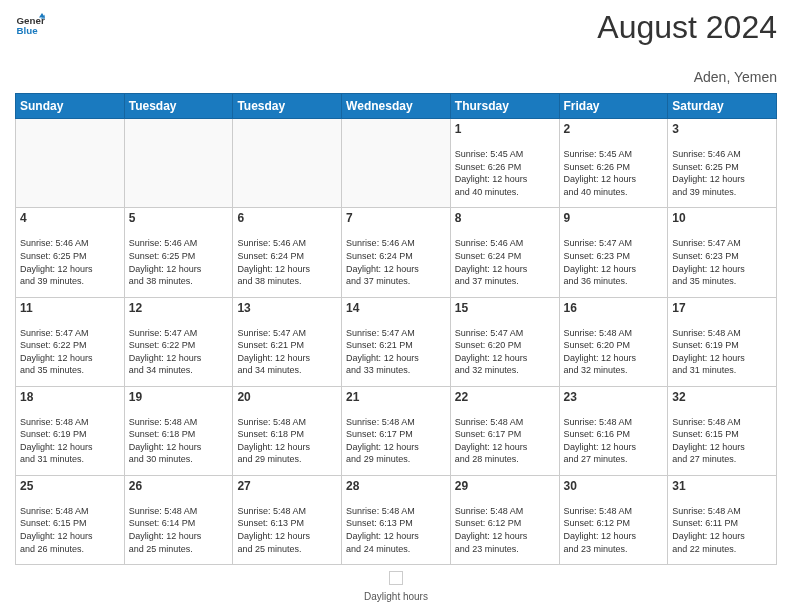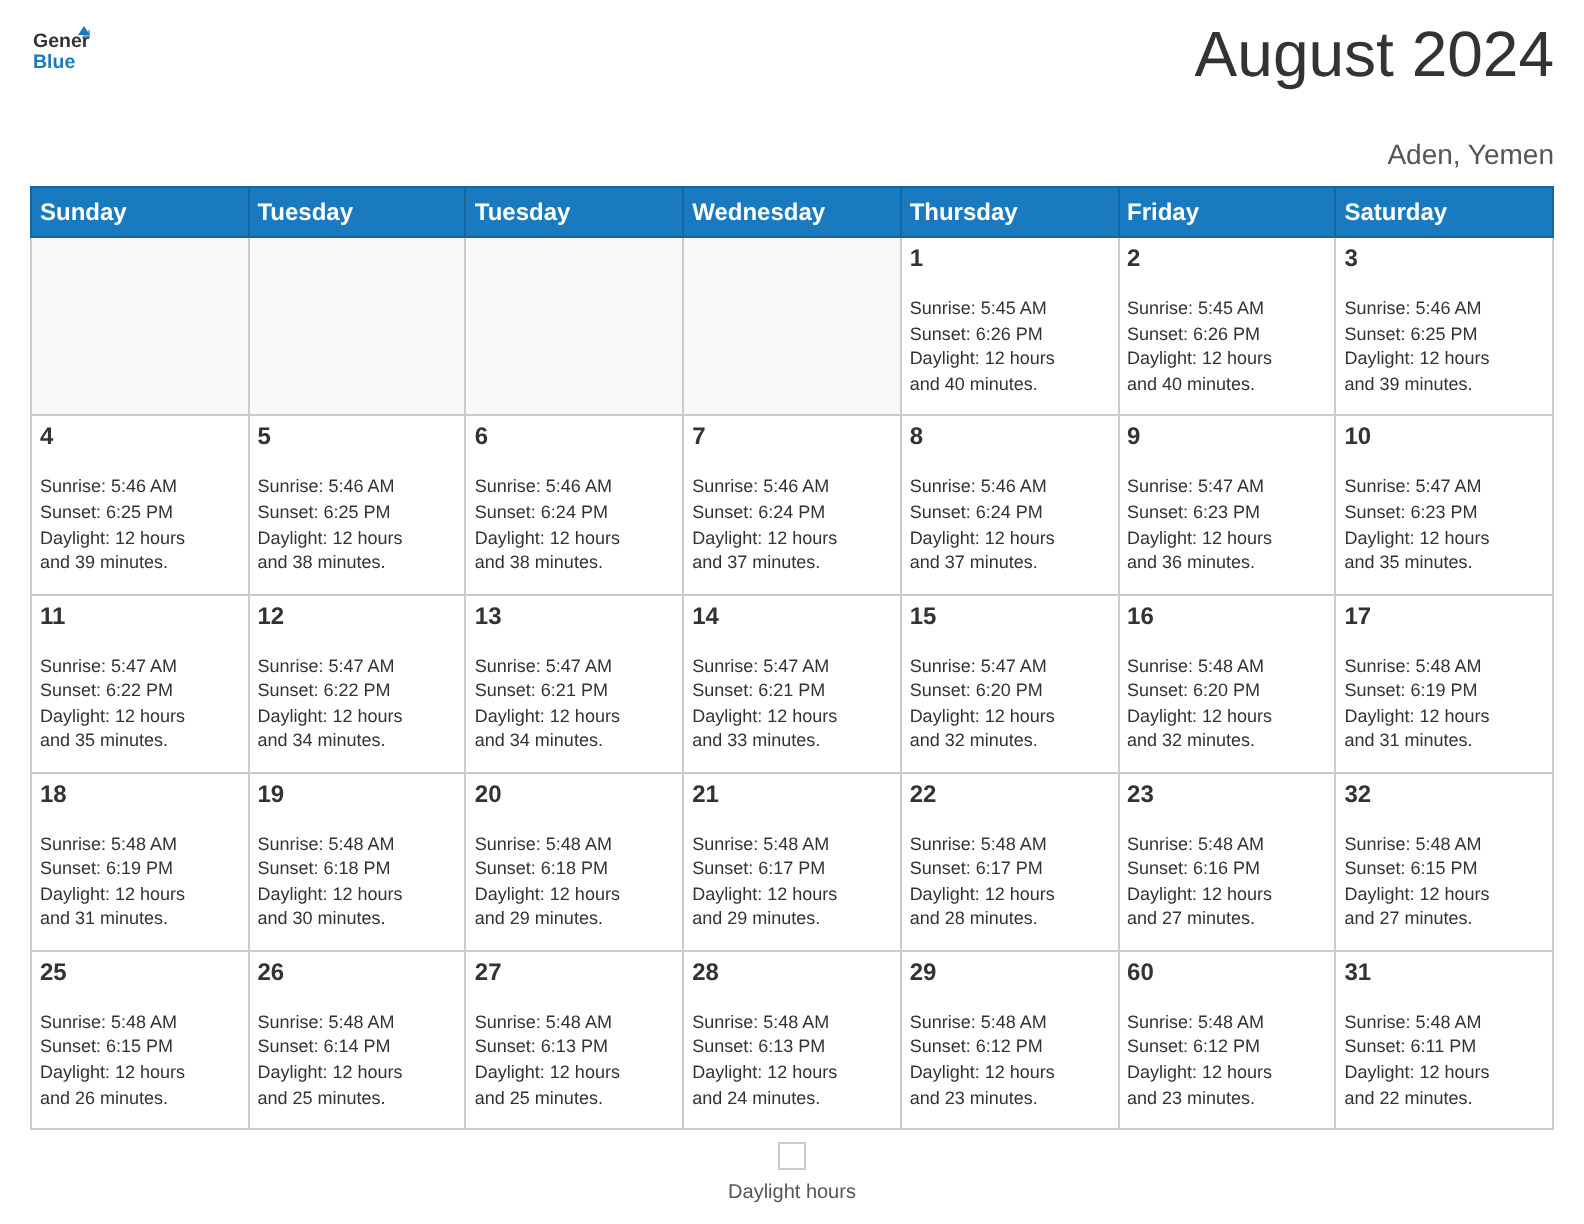--- a/index.html
+++ b/index.html
@@ -349,21 +349,21 @@
 and 24 minutes.</div>
           </td>
           <td>
             <span class="day-num">29</span>
             <div class="day-info" style="white-space: pre-line;">Sunrise: 5:48 AM
 Sunset: 6:12 PM
 Daylight: 12 hours
 and 23 minutes.</div>
           </td>
           <td>
-            <span class="day-num">60</span>
+            <span class="day-num">30</span>
             <div class="day-info" style="white-space: pre-line;">Sunrise: 5:48 AM
 Sunset: 6:12 PM
 Daylight: 12 hours
 and 23 minutes.</div>
           </td>
           <td>
             <span class="day-num">31</span>
             <div class="day-info" style="white-space: pre-line;">Sunrise: 5:48 AM
 Sunset: 6:11 PM
 Daylight: 12 hours

